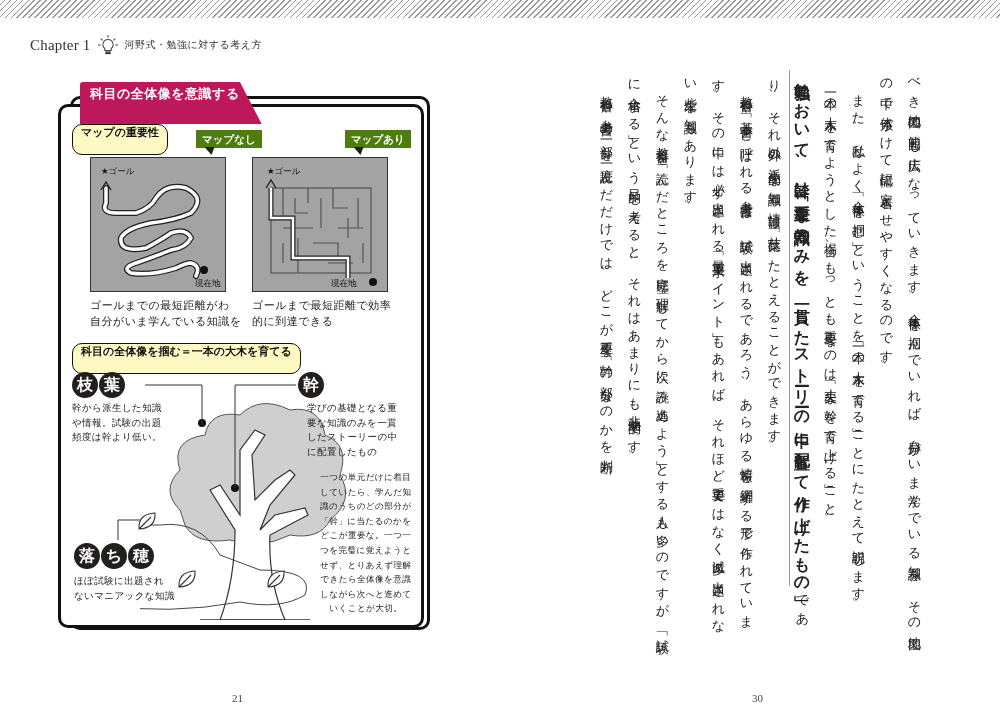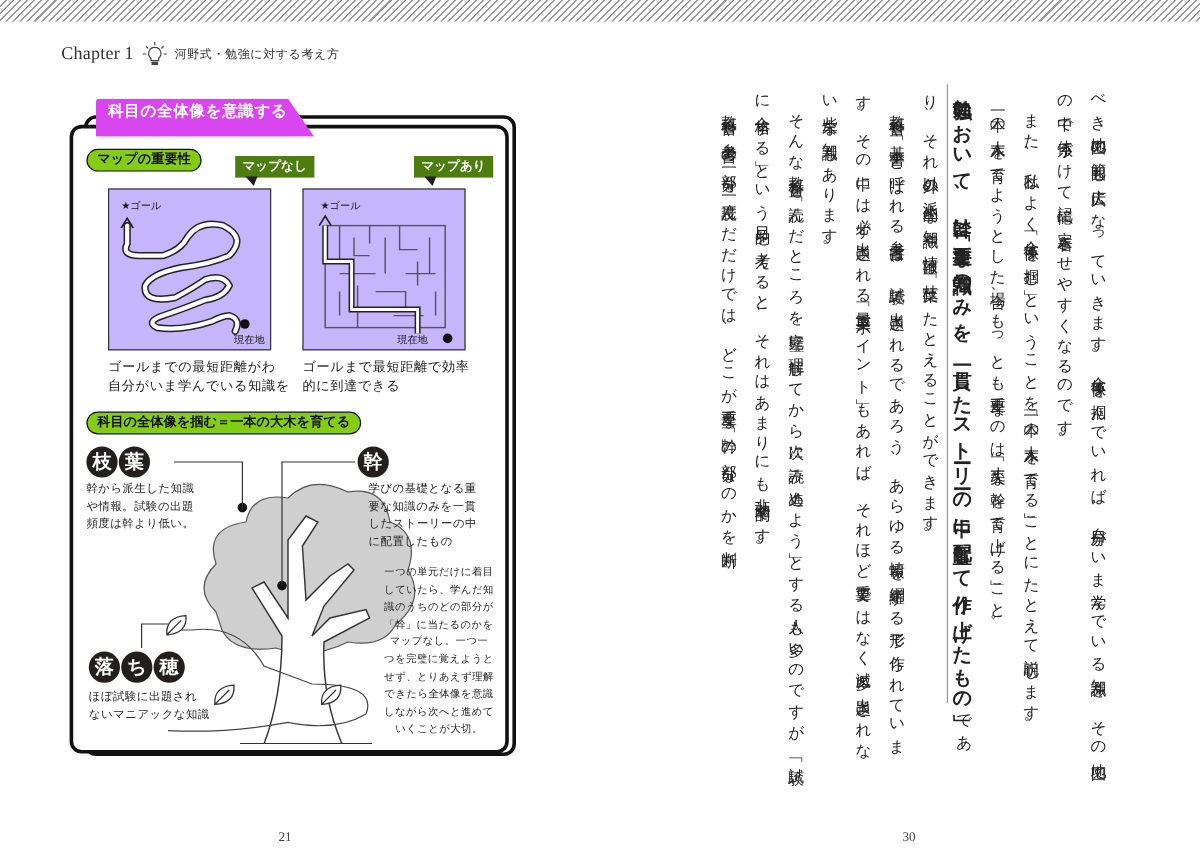--- a/index.html
+++ b/index.html
@@ -4,55 +4,55 @@
 <style>
   * { box-sizing: border-box; margin: 0; padding: 0; }
   html, body { width: 1000px; height: 707px; background: #ffffff; overflow: hidden; }
   body { position: relative; font-family: "DejaVu Sans", sans-serif; color: #1a1a1a; }
 
   .hatch {
     position: absolute; left: 0; top: 0; width: 1000px; height: 18px;
     background: repeating-linear-gradient(135deg, #ffffff 0 3px, #9a9a9a 3px 4.2px);
   }
 
-  .chapter-header { position: absolute; left: 51px; top: 34px; display: flex; align-items: center; gap: 6px; }
+  .chapter-header { position: absolute; left: 30px; top: 34px; display: flex; align-items: center; gap: 6px; }
   .chapter-label { font-family: "Liberation Serif", serif; font-size: 15px; color: #333; letter-spacing: 0.2px; }
   .bulb { width: 22px; height: 22px; }
   .chapter-title { font-size: 10px; color: #333; letter-spacing: 0.5px; }
 
   
   .card-back {
     position: absolute; left: 70px; top: 96px; width: 360px; height: 534px;
     border: 3px solid #111; border-radius: 10px; background: #fff;
   }
   .card {
     position: absolute; left: 58px; top: 104px; width: 366px; height: 524px;
     border: 3px solid #111; border-radius: 10px; background: #fff;
   }
   .card-tab {
-    position: absolute; left: 80px; top: 82px; height: 32px; padding: 0 22px 0 10px;
-    background: #d946ef; color: #fff; font-size: 13px; font-weight: bold; line-height: 24px;
+    position: absolute; left: 80px; top: 82px; height: 42px; padding: 0 22px 0 10px;
+    background: #be185d; color: #fff; font-size: 13px; font-weight: bold; line-height: 24px;
     clip-path: polygon(0 0, 88% 0, 100% 100%, 0 100%);
     border-radius: 3px 0 0 0; letter-spacing: 0.5px;
   }
 
   .pill {
-    position: absolute; height: 19px; padding: 0 8px; border: 1.5px solid #111; border-radius: 10px;
-    background: #84cc16; font-size: 11px; font-weight: bold; line-height: 16px; color: #111;
+    position: absolute; height: 31px; padding: 0 8px; border: 1.5px solid #111; border-radius: 10px;
+    background: #fef9c3; font-size: 11px; font-weight: bold; line-height: 16px; color: #111;
   }
   .callout {
     position: absolute; height: 18px; padding: 0 6px; background: #4d7c0f; color: #fff;
     font-size: 10.5px; font-weight: bold; line-height: 18px;
   }
   .callout::after {
     content: ""; position: absolute; left: 10px; bottom: -7px; width: 0; height: 0;
     border-left: 4px solid transparent; border-right: 6px solid transparent; border-top: 8px solid #231f1f;
     transform: skewX(20deg);
   }
-  .map-box { position: absolute; border: 1.5px solid #333; background: #c4b5fd; }
+  .map-box { position: absolute; border: 1.5px solid #333; background: #a3a3a3; }
   .map-caption { position: absolute; font-size: 11px; line-height: 16px; color: #222; letter-spacing: 0.5px; }
   .small-label { position: absolute; font-size: 8.5px; color: #111; }
 
   .badge-row { position: absolute; display: flex; gap: 1px; }
   .badge {
     width: 22px; height: 22px; border-radius: 50%; background: #231f1f; color: #fff;
     font-size: 14px; font-weight: bold; text-align: center; line-height: 22px;
   }
   .badge.big { width: 26px; height: 26px; line-height: 26px; font-size: 16px; }
   .tree-text { position: absolute; font-size: 9.5px; line-height: 14.5px; color: #222; letter-spacing: 0.4px; }
@@ -190,21 +190,21 @@
 </div>
 <div class="tree-text" style="left:74px; top:574px;">
   <div>ほぼ試験に出題され</div>
   <div>ないマニアックな知識</div>
 </div>
 <div class="tree-text small" style="left:320px; top:470px;text-align:center;">
   <div>一つの単元だけに着目</div>
   <div>していたら、学んだ知</div>
   <div>識のうちのどの部分が</div>
   <div>「幹」に当たるのかを</div>
-  <div>マップなし。一つ一</div>
+  <div>どこが重要な。一つ一</div>
   <div>つを完璧に覚えようと</div>
   <div>せず、とりあえず理解</div>
   <div>できたら全体像を意識</div>
   <div>しながら次へと進めて</div>
   <div>いくことが大切。</div>
 </div>
 
 <div class="vtext-wrap">
   <p>べき地図の範囲も広大になっていきます。全体像を掴んでいれば、自分がいま学んでいる知識を、その地図の中で体系づけて記憶に定着させやすくなるのです。</p>
   <p>　また、私はよく「全体像を掴む」ということを「一本の大木を育てる」ことにたとえて説明します。</p>

